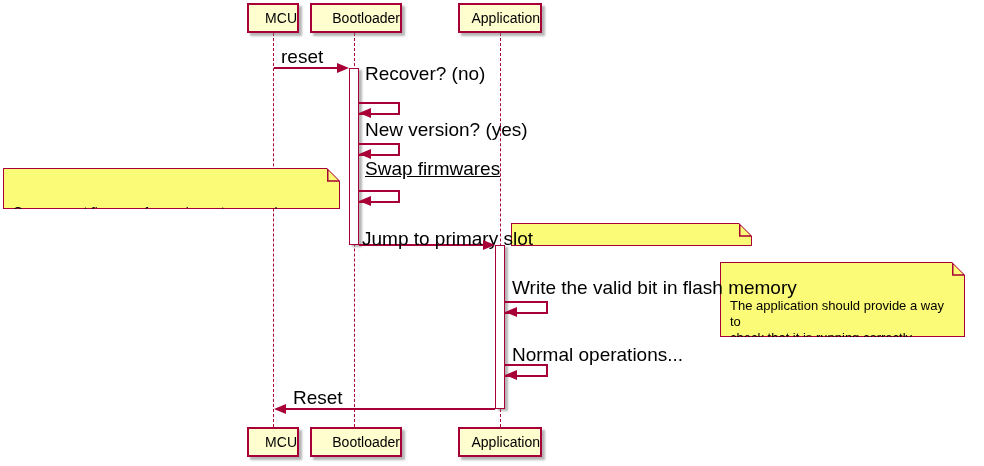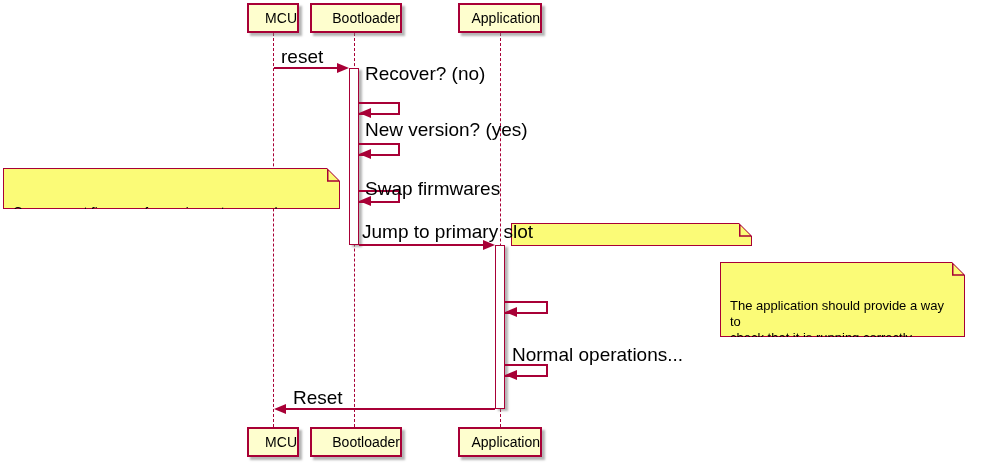--- a/index.html
+++ b/index.html
@@ -85,28 +85,29 @@
   <div class="arr-r" style="left:337px; top:63px;"></div>
 
   <div class="msg-label" style="left:365px; top:67px;">Recover? (no)</div>
   <div class="self-loop" style="left:359px; top:102px; width:41px; height:13px;"></div>
   <div class="arr-l" style="left:359px; top:108px;"></div>
 
   <div class="msg-label" style="left:365px; top:123px;">New version? (yes)</div>
   <div class="self-loop" style="left:359px; top:143px; width:41px; height:13px;"></div>
   <div class="arr-l" style="left:359px; top:149px;"></div>
 
-  <div class="msg-label" style="left:365px; top:182px;">Swap firmwares</div>
+  <div class="msg-label" style="left:365px; top:162px;text-decoration:underline;">Swap firmwares</div>
   <div class="self-loop" style="left:359px; top:190px; width:41px; height:13px;"></div>
   <div class="arr-l" style="left:359px; top:196px;"></div>
 
-  <div class="msg-label" style="left:362px; top:225px;">Jump to primary slot</div>
+  <div class="msg-label" style="left:362px; top:232px;">Jump to primary slot</div>
   <div class="msg-line" style="left:359px; top:244px; width:124px;"></div>
   <div class="arr-r" style="left:483px; top:240px;"></div>
 
+  <div class="msg-label" style="left:512px; top:281px;">Write the valid bit in flash memory</div>
   <div class="self-loop" style="left:505px; top:301px; width:43px; height:13px;"></div>
   <div class="arr-l" style="left:505px; top:307px;"></div>
 
   <div class="msg-label" style="left:512px; top:348px;">Normal operations...</div>
   <div class="self-loop" style="left:505px; top:364px; width:43px; height:13px;"></div>
   <div class="arr-l" style="left:505px; top:370px;"></div>
 
   <div class="msg-label" style="left:293px; top:391px;">Reset</div>
   <div class="msg-line" style="left:285px; top:408px; width:210px;"></div>
   <div class="arr-l" style="left:274px; top:404px;"></div>

